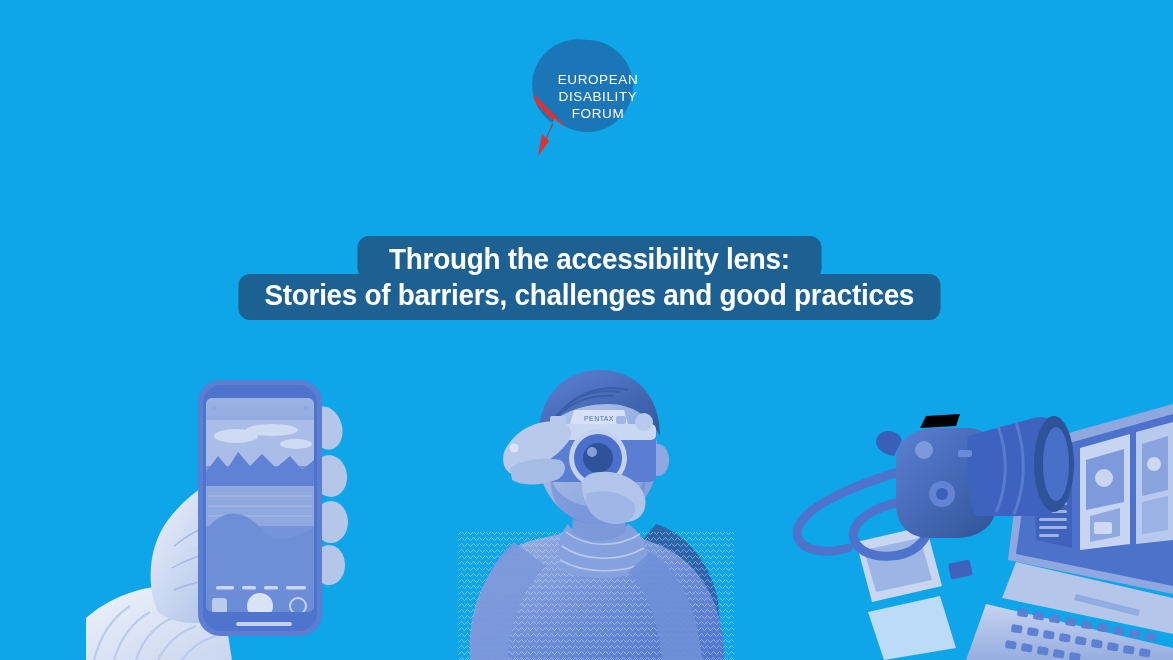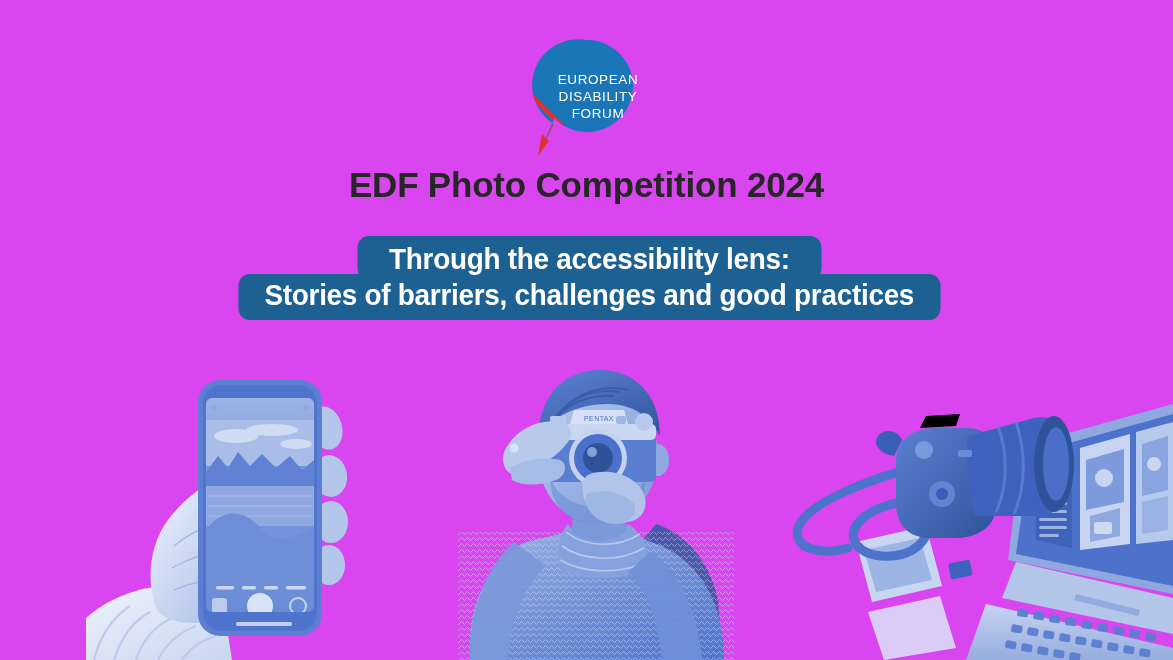--- a/index.html
+++ b/index.html
@@ -9,21 +9,21 @@
     background: #ffffff;
   }
   body {
     font-family: "Liberation Sans", sans-serif;
   }
 
   .poster {
     position: relative;
     width: 1173px;
     height: 660px;
-    background: #d946ef;
+    background: #0ea5e9;
     overflow: hidden;
   }
 
   
   .logo-wrap {
     position: absolute;
     left: 50%;
     top: 34px;
     transform: translateX(-50%);
     width: 150px;
@@ -130,21 +130,20 @@
       </g>
 
       <path d="M26 122 L30 100 L37 107 Z" fill="#e0312e"></path>
 
       <text x="86" y="50" text-anchor="middle" fill="#ffffff" font-family="Liberation Sans Narrow, Liberation Sans, sans-serif" font-size="13.5" font-weight="400" letter-spacing="0.6">EUROPEAN</text>
       <text x="86" y="67" text-anchor="middle" fill="#ffffff" font-family="Liberation Sans Narrow, Liberation Sans, sans-serif" font-size="13.5" font-weight="400" letter-spacing="0.6">DISABILITY</text>
       <text x="86" y="84" text-anchor="middle" fill="#ffffff" font-family="Liberation Sans Narrow, Liberation Sans, sans-serif" font-size="13.5" font-weight="400" letter-spacing="0.6">FORUM</text>
     </svg>
   </div>
 
-  <div class="main-title">EDF Photo Competition 2024</div>
 
   <div class="banner">
     <div class="banner-line banner-line-1">Through the accessibility lens:</div>
     <div class="banner-line banner-line-2">Stories of barriers, challenges and good practices</div>
   </div>
 
   <div class="photo-strip">
 
     <div class="photo ph-left">
       <svg viewBox="0 0 330 300" width="330" height="300" xmlns="http://www.w3.org/2000/svg">

